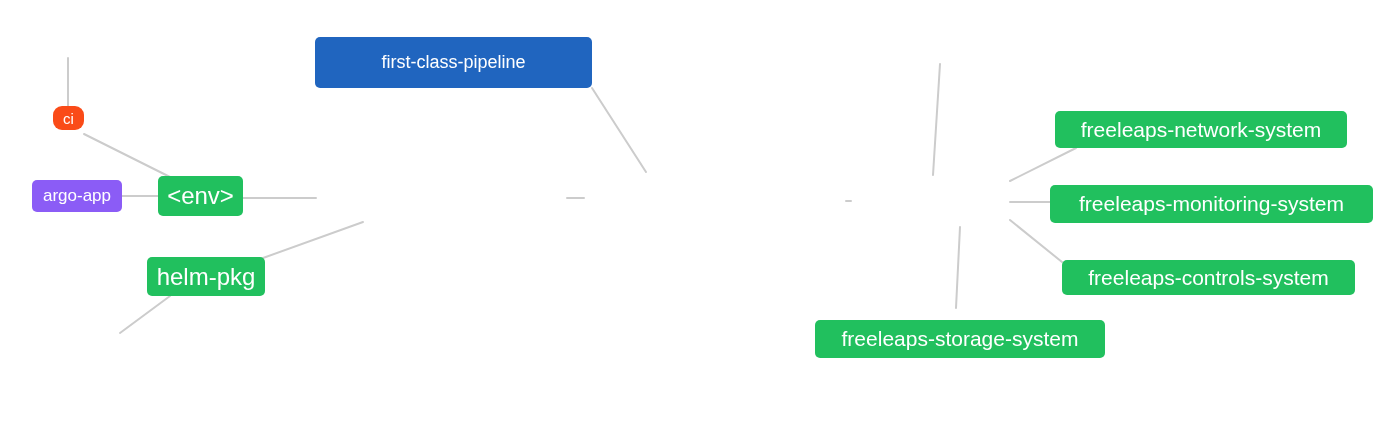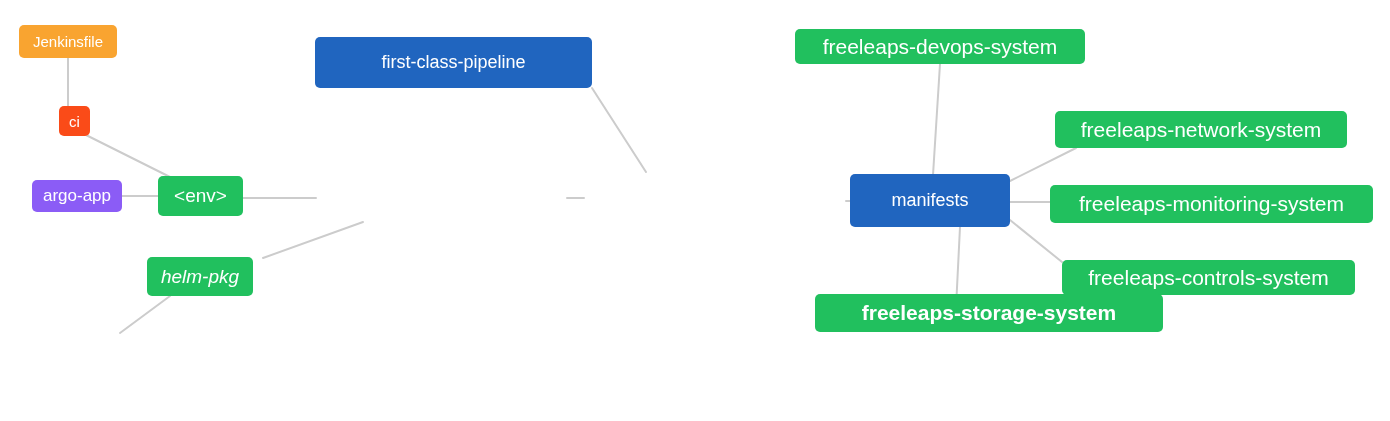--- a/index.html
+++ b/index.html
@@ -15,42 +15,42 @@
     position:absolute;
     display:flex;align-items:center;justify-content:center;
     color:#ffffff;white-space:nowrap;
     border-radius:5px;
     z-index:1;
     box-sizing:border-box;
     cursor:default;
   }
   .root   {background:#3b3836;font-size:36px;}
   .blue   {background:#2065bf;font-size:18px;}
-  .green  {background:#21c05e;font-size:19px;}
+  .green  {background:#21c05e;font-size:24px;}
   .green-s{background:#21c05e;font-size:21px;}
   .red    {background:#8b5cf6;font-size:17px;}
   .red-sm {background:#fa4b18;font-size:15px;}
   .orange {background:#f9a430;font-size:15px;}
 
   
   #n-jenkinsfile {left:19px;  top:25px;  width:98px;  height:33px;}
-  #n-ci          {left:59px;  top:106px; width:31px;  height:30px;}
+  #n-ci          {left:53px;  top:106px; width:31px;  height:24px;border-radius:9px;}
   #n-argo-app    {left:32px;  top:180px; width:90px;  height:32px;}
   #n-env         {left:158px; top:176px; width:85px;  height:40px;}
-  #n-helm-pkg    {left:147px; top:257px; width:106px; height:39px;font-style:italic;}
+  #n-helm-pkg    {left:147px; top:257px; width:118px; height:39px;}
   #n-values-yaml {left:7px;   top:333px; width:170px; height:33px;}
   #n-first-class-pipeline{left:315px;top:37px; width:277px;height:51px;}
   #n-service-name{left:316px; top:172px; width:251px; height:50px;}
   #n-freeleaps-ops{left:584px;top:171px; width:263px; height:68px;}
   #n-manifests   {left:850px; top:174px; width:160px; height:53px;}
   #n-devops      {left:795px; top:29px;  width:290px; height:35px;}
   #n-network     {left:1055px;top:111px; width:292px; height:37px;}
   #n-monitoring  {left:1050px;top:185px; width:323px; height:38px;}
   #n-controls    {left:1062px;top:260px; width:293px; height:35px;}
-  #n-storage     {left:815px; top:294px; width:348px; height:38px;font-weight:bold;}
+  #n-storage     {left:815px; top:320px; width:290px; height:38px;}
 </style>
 </head>
 <body>
 
 <div id="canvas">
 
   <svg id="edges" width="1390" height="421">
     <line x1="68" y1="58" x2="68" y2="106"></line>
     <line x1="84" y1="134" x2="176" y2="180"></line>
     <line x1="122" y1="196" x2="158" y2="196"></line>
@@ -60,26 +60,23 @@
     <line x1="592" y1="88" x2="646" y2="172"></line>
     <line x1="567" y1="198" x2="584" y2="198"></line>
     <line x1="846" y1="201" x2="851" y2="201"></line>
     <line x1="933" y1="175" x2="940" y2="64"></line>
     <line x1="1010" y1="181" x2="1076" y2="148"></line>
     <line x1="1010" y1="202" x2="1050" y2="202"></line>
     <line x1="1010" y1="220" x2="1062" y2="262"></line>
     <line x1="960" y1="227" x2="956" y2="308"></line>
   </svg>
 
-  <div id="n-jenkinsfile" class="node orange">Jenkinsfile</div>
   <div id="n-ci" class="node red-sm">ci</div>
   <div id="n-argo-app" class="node red">argo-app</div>
   <div id="n-env" class="node green">&lt;env&gt;</div>
   <div id="n-helm-pkg" class="node green">helm-pkg</div>
   <div id="n-first-class-pipeline" class="node blue">first-class-pipeline</div>
-  <div id="n-manifests" class="node blue">manifests</div>
-  <div id="n-devops" class="node green-s">freeleaps-devops-system</div>
   <div id="n-monitoring" class="node green-s">freeleaps-monitoring-system</div>
   <div id="n-network" class="node green-s">freeleaps-network-system</div>
   <div id="n-controls" class="node green-s">freeleaps-controls-system</div>
   <div id="n-storage" class="node green-s">freeleaps-storage-system</div>
 
 </div>
 
 </body></html>

